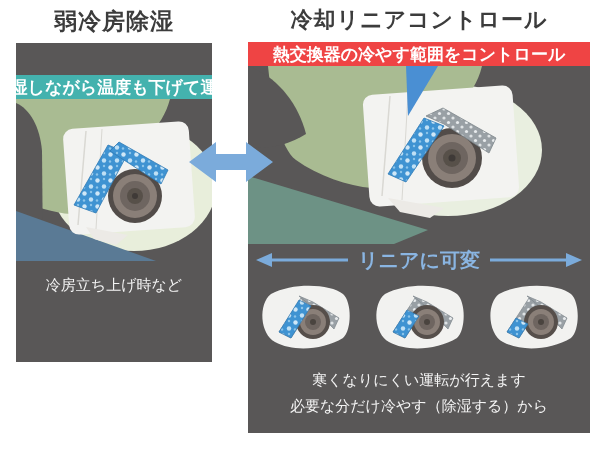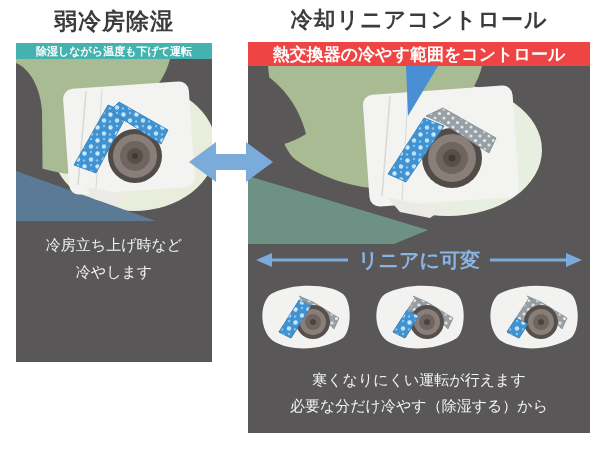--- a/index.html
+++ b/index.html
@@ -7,21 +7,21 @@
 
   .col-title{position:absolute;text-align:center;font-weight:bold;color:#3c3c3c;letter-spacing:1px;}
   #left-title{left:16px;top:6px;width:196px;font-size:23px;}
   #right-title{left:248px;top:5px;width:342px;font-size:22px;}
 
   .panel{position:absolute;background:#595757;display:flex;flex-direction:column;}
   #left-panel{left:16px;top:43px;width:196px;height:319px;}
   #right-panel{left:248px;top:42px;width:342px;height:391px;}
 
   .badge{flex:0 0 auto;display:flex;align-items:center;justify-content:center;color:#ffffff;font-weight:bold;white-space:nowrap;}
-  #left-badge{height:16px;background:#44b2ae;font-size:11px;}
+  #left-badge{height:24px;background:#44b2ae;font-size:17px;margin-top:32px;}
   #right-badge{height:24px;background:#ef4444;font-size:17px;}
 
   .illus{display:block;flex:0 0 auto;}
 
   .desc{color:#f4f4f4;text-align:center;}
   #left-desc{font-size:15px;line-height:27px;margin-top:10px;}
   #right-desc{font-size:15px;line-height:26px;margin-top:9px;}
 
   .linear-row{height:32px;display:flex;align-items:center;justify-content:center;}
   .linear-label{color:#8ab5e2;font-size:20px;font-weight:bold;margin:0 10px;white-space:nowrap;}
@@ -78,21 +78,20 @@
         <circle cx="119" cy="97" r="3" fill="#3f3a37"></circle>
       </g>
       <g stroke="#2f7ab5" stroke-width="0.8" stroke-linejoin="round">
         <polygon points="58,106 92,46 112,54 80,114" fill="url(#pat-blue)"></polygon>
         <polygon points="94,52 103,43 152,71 145,85" fill="url(#pat-blue)"></polygon>
       </g>
     </svg>
 
     <div id="left-desc" class="desc">
       <div>冷房立ち上げ時など</div>
-      <div>冷やします</div>
     </div>
   </div>
 
   <div id="right-panel" class="panel">
     <div id="right-badge" class="badge">熱交換器の冷やす範囲をコントロール</div>
 
     <svg class="illus" width="342" height="178" viewBox="0 0 342 178">
       <rect width="342" height="178" fill="#595757"></rect>
       <ellipse cx="200" cy="84" rx="94" ry="66" fill="#e9efe0"></ellipse>
       <path d="M20,0 L234,0 C226,34 198,52 170,62 C142,72 128,92 124,122 C100,120 70,110 48,94 C32,82 24,40 20,0 Z" fill="#a9bb92"></path>

